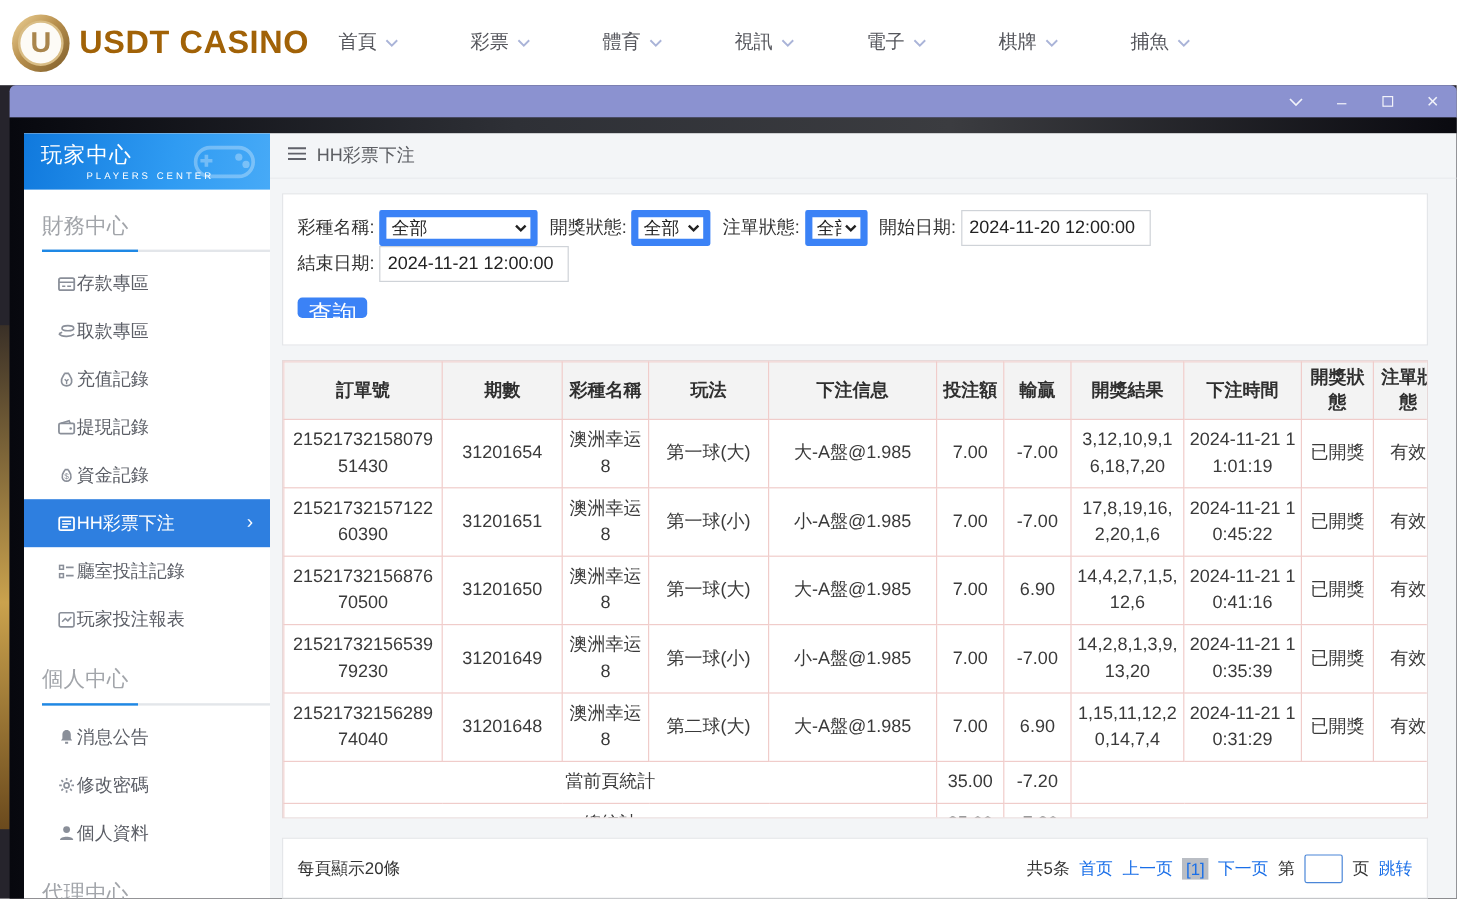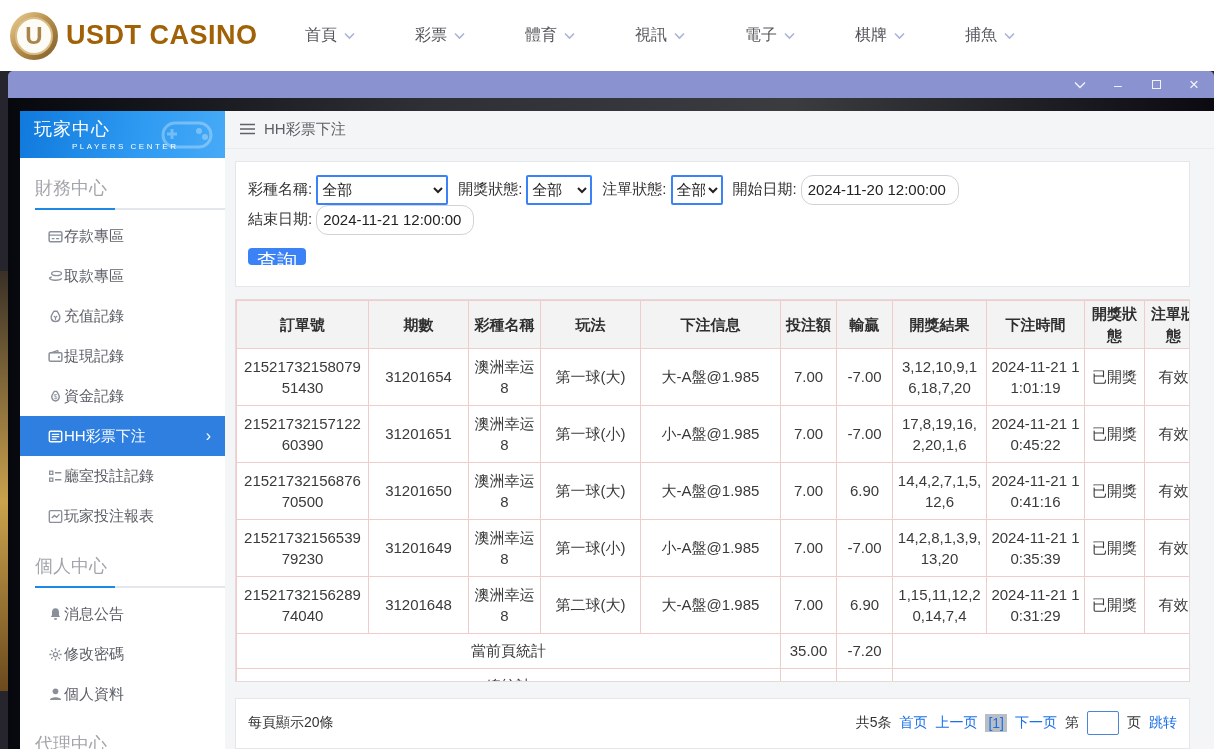--- a/index.html
+++ b/index.html
@@ -10,21 +10,21 @@
   .topnav { height:71px; background:#fff; display:flex; align-items:center; }
   .brand { display:flex; align-items:center; margin-left:10px; width:250px; }
   .logo-badge { width:48px; height:48px; border-radius:50%;
     background:linear-gradient(135deg,#f0d59a,#b8904e 45%,#7d5c28);
     display:flex; align-items:center; justify-content:center; }
   .logo-badge-inner { width:38px; height:38px; border-radius:50%; background:#fdfbf6;
     display:flex; align-items:center; justify-content:center;
     font-weight:bold; font-size:24px; color:#a9854c; border:2px solid #d9bd85;}
   .brand-name { margin-left:8px; font-size:27px; font-weight:bold; letter-spacing:.5px;
     color:#a16207; }
-  .nav-items { display:flex; gap:60px; margin-left:45px; }
+  .nav-items { display:flex; gap:60px; margin-left:22px; }
   .nav-item { display:flex; align-items:center; gap:7px; font-size:16px; color:#55565c; cursor:pointer;}
   .nav-chev svg { display:block; }
 
   
   .desktop { height:678px; background:#26242c; position:relative; }
   .desktop-glow { position:absolute; left:0; top:200px; width:8px; height:420px;
     background:linear-gradient(#3a3027,#caa24d 55%,#6b4a1d); }
   .window { position:absolute; left:8px; top:0; right:0; bottom:0; display:flex; flex-direction:column; }
   .titlebar { height:27px; background:#8b92d0; border-radius:5px 5px 0 0;
     display:flex; align-items:center; justify-content:flex-end; padding-right:12px; gap:22px; }
@@ -53,26 +53,26 @@
 
   
   .content { flex:1; background:#f3f5f7; overflow:hidden; display:flex; flex-direction:column; }
   .breadcrumb { height:40px; display:flex; align-items:center; gap:9px; padding-left:15px;
     color:#5c5e63; font-size:15px; border-bottom:1px solid #e9ebee; }
   .panel { background:#fff; border:1px solid #e4e6e9; margin:12px 24px 0 10px; }
   .filter-panel { padding:13px 12px 14px 12px; }
   .filter-row { display:flex; align-items:center; flex-wrap:wrap; font-size:15px; color:#333; }
   .filter-row label { margin-right:4px; }
   .filter-row .grp { display:flex; align-items:center; margin-right:10px; }
-  select { height:30px; border:2px solid #3b82f6; background:#fff; font-size:15px;
+  select { height:30px; border:6px solid #3b82f6; background:#fff; font-size:15px;
     font-family:inherit; color:#222; border-radius:2px; }
   .sel-lottery { width:132px; }
   .sel-draw { width:66px; }
   .sel-order { width:52px; }
-  .date-input { height:30px; width:158px; border:1px solid #cfd3d8; border-radius:12px;
+  .date-input { height:30px; width:158px; border:1px solid #cfd3d8; border-radius:0;
     font-size:15px; font-family:inherit; color:#222; padding:0 6px; }
   .search-btn { margin-top:13px; width:58px; height:17px; background:#3b82f6; color:#fff;
     border:none; border-radius:4px; font-size:20px; font-family:inherit; cursor:pointer; }
 
   
   .table-wrap { margin:12px 24px 0 10px; overflow:hidden; background:#fff; border:1px solid #e6d9d9; }
   table { border-collapse:collapse; table-layout:fixed; width:966px; font-size:15px; color:#3a3a3a; }
   th, td { border:1px solid #f0ccca; text-align:center; vertical-align:middle;
     padding:4px 3px; word-break:break-all; line-height:1.45; }
   th { background:#f3f3f3; font-weight:bold; color:#2f2f2f; height:39px; padding:2px 1px; }

